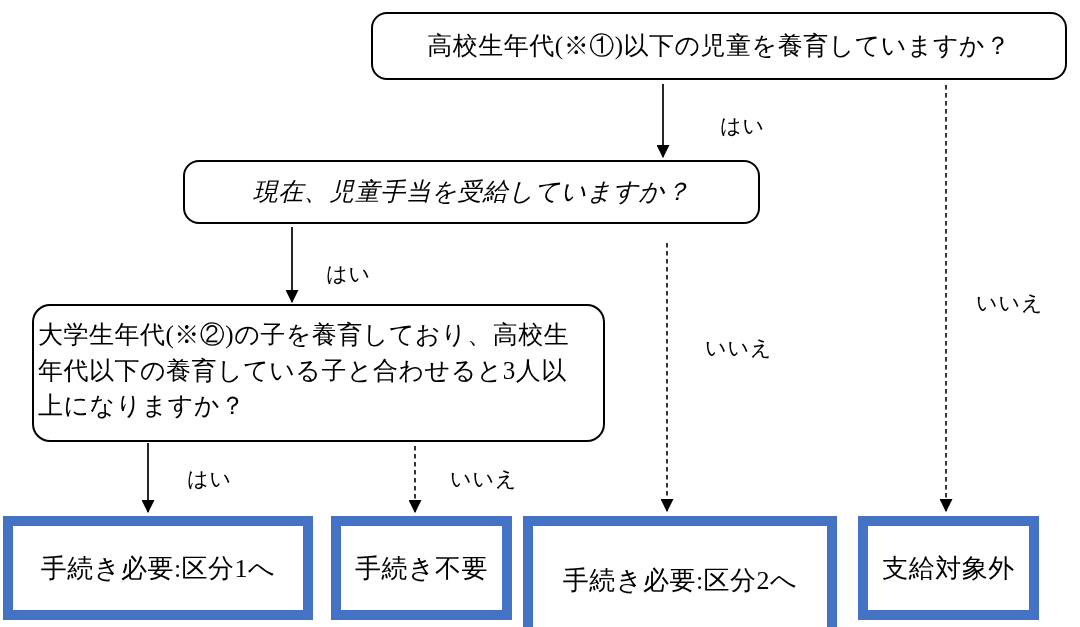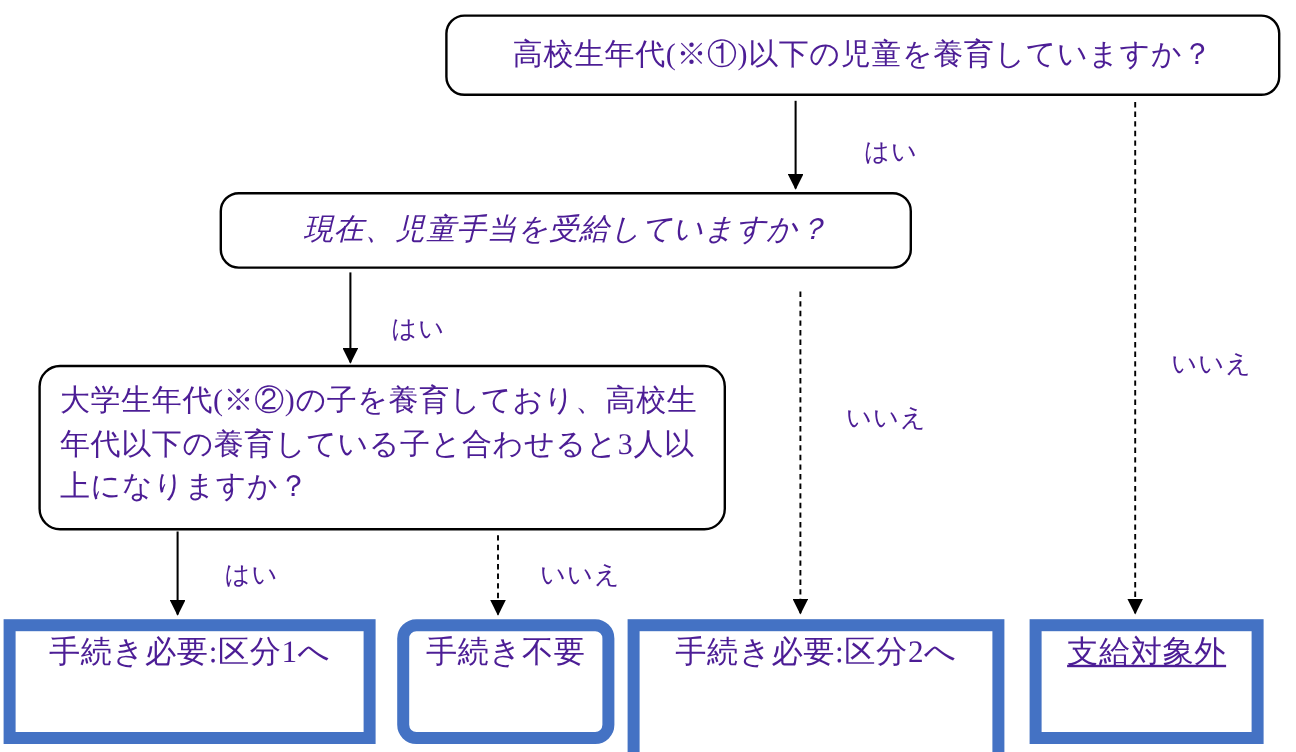--- a/index.html
+++ b/index.html
@@ -6,21 +6,21 @@
     margin: 0;
     padding: 0;
     background: #ffffff;
   }
   .canvas {
     position: relative;
     width: 1080px;
     height: 627px;
     background: #ffffff;
     font-family: "Liberation Serif", "DejaVu Serif", serif;
-    color: #4c1d95;
+    color: #000000;
     overflow: hidden;
   }
   svg.connectors {
     position: absolute;
     left: 0;
     top: 0;
     width: 1080px;
     height: 627px;
     pointer-events: none;
   }
@@ -46,28 +46,29 @@
     justify-content: center;
     text-align: center;
     font-size: 25px;
     line-height: 1.42;
     letter-spacing: 0.5px;
   }
   .qbox.align-left {
     align-items: flex-start;
     justify-content: flex-start;
     text-align: left;
-    padding: 11px 14px 11px 16px;
+    padding: 11px 14px 11px 4px;
   }
   .rbox {
     position: absolute;
     box-sizing: border-box;
     border: 10px solid #4472C4;
     background: #ffffff;
     display: flex;
+    align-items: center;
     justify-content: center;
     text-align: center;
     font-size: 26px;
     letter-spacing: 0.5px;
   }
   .edge-label {
     position: absolute;
     font-size: 21px;
     letter-spacing: 1px;
     white-space: nowrap;
@@ -101,29 +102,29 @@
   </div>
 
   <div class="qbox align-left" style="left:32px; top:304px; width:573px; height:138px; border-radius:18px;">
     <span>大学生年代(※②)の子を養育しており、高校生年代以下の養育している子と合わせると3人以上になりますか？</span>
   </div>
 
   <div class="rbox" style="left:3px; top:516px; width:310px; height:104px;">
     <span>手続き必要:区分1へ</span>
   </div>
 
-  <div class="rbox" style="left:331px; top:516px; width:181px; height:104px;border-radius:16px;">
+  <div class="rbox" style="left:331px; top:516px; width:181px; height:104px;">
     <span>手続き不要</span>
   </div>
 
   <div class="rbox" style="left:523px; top:516px; width:314px; height:129px;">
     <span>手続き必要:区分2へ</span>
   </div>
 
-  <div class="rbox" style="left:858px; top:516px; width:195px; height:104px;text-decoration:underline;">
+  <div class="rbox" style="left:858px; top:516px; width:181px; height:104px;">
     <span>支給対象外</span>
   </div>
 
   <div class="edge-label" style="left:720px; top:112px;">はい</div>
   <div class="edge-label" style="left:976px; top:289px;">いいえ</div>
   <div class="edge-label" style="left:326px; top:260px;">はい</div>
   <div class="edge-label" style="left:705px; top:334px;">いいえ</div>
   <div class="edge-label" style="left:187px; top:465px;">はい</div>
   <div class="edge-label" style="left:450px; top:465px;">いいえ</div>
 

